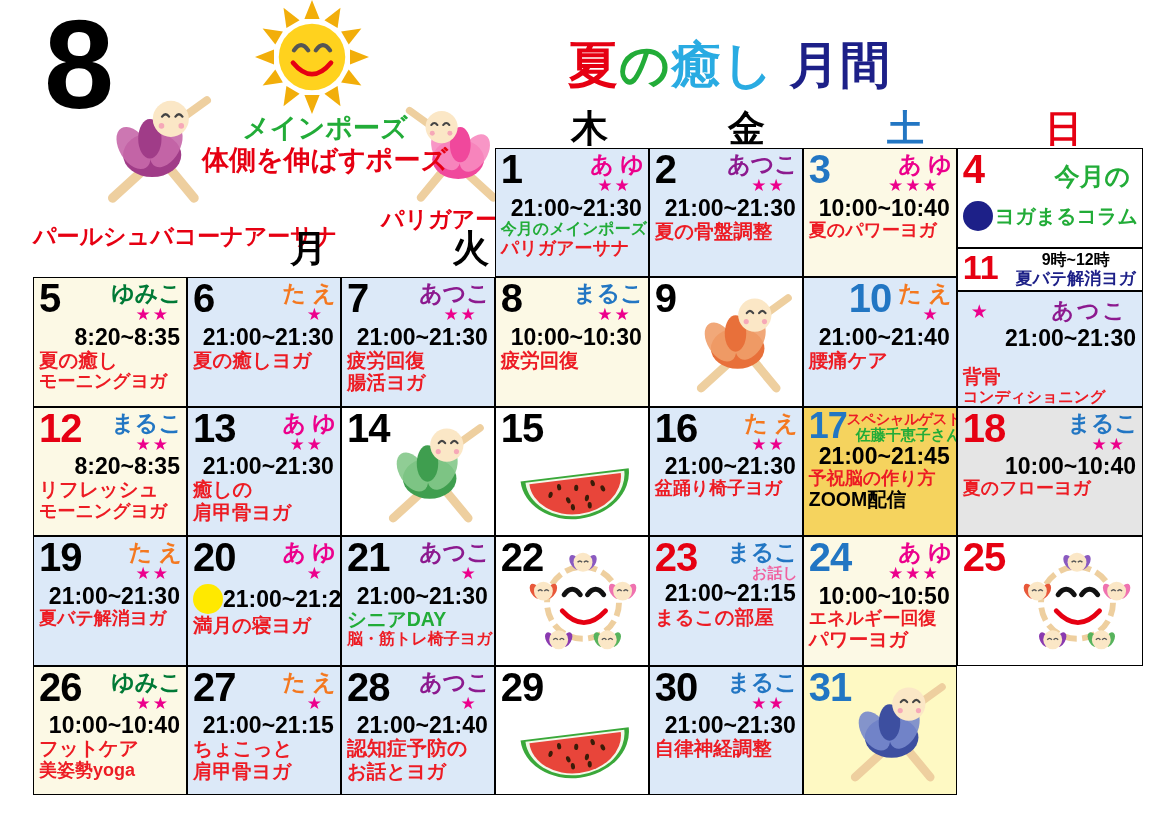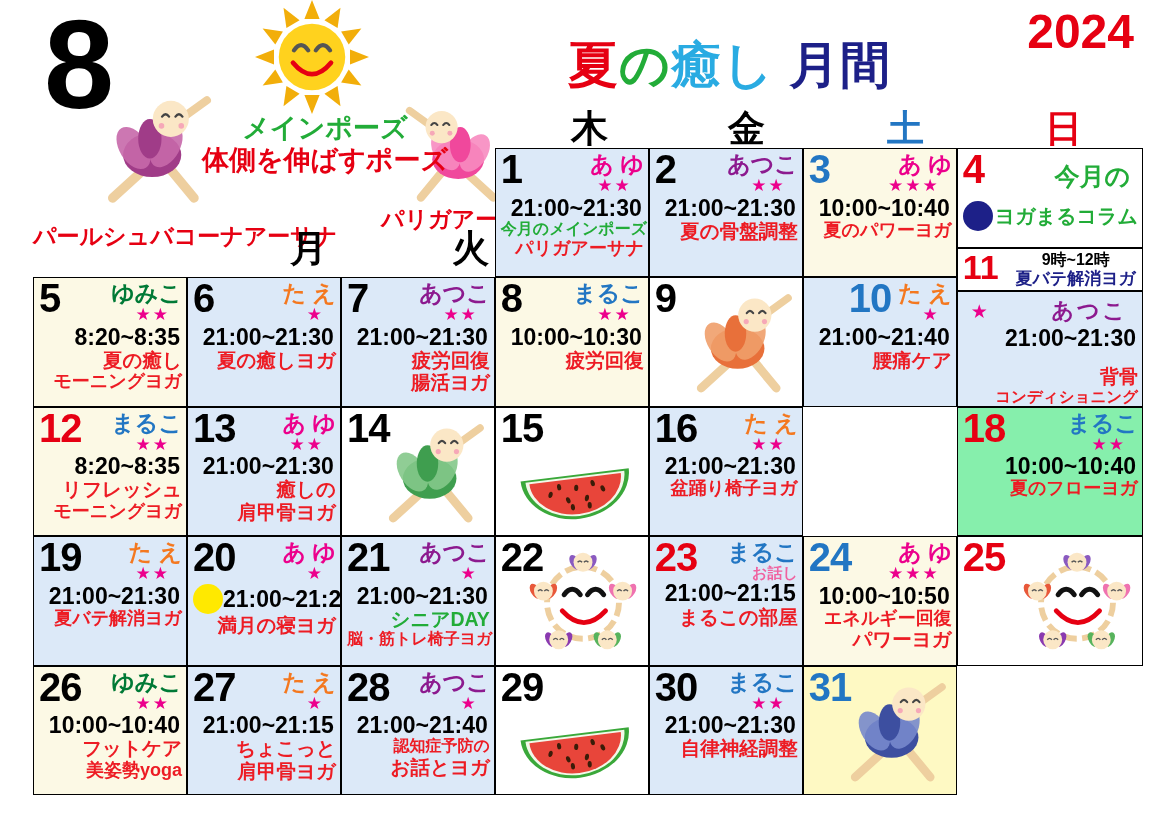--- a/index.html
+++ b/index.html
@@ -24,21 +24,21 @@
   .chead{display:flex;justify-content:space-between;align-items:flex-start;}
   .dnum{font-size:40px;font-weight:bold;line-height:.95;letter-spacing:-1px;}
   .tcol{display:flex;flex-direction:column;align-items:flex-end;padding-top:3px;}
   .tname{font-size:23px;font-weight:bold;line-height:1;white-space:nowrap;}
   .tname.small{font-size:14.5px;letter-spacing:-0.5px;}
   .tsub{font-size:15px;font-weight:bold;line-height:1.15;white-space:nowrap;}
   .stars{font-size:17px;color:#ec008c;letter-spacing:2px;line-height:1.15;margin-right:12px;}
   .trow{display:flex;justify-content:flex-end;align-items:center;font-size:23px;font-weight:bold;color:#000;line-height:1.05;padding-right:2px;}
   .trow.moon{justify-content:space-between;padding-left:0;}
   .moon-dot{width:30px;height:30px;border-radius:50%;background:#ffe900;flex:none;}
-  .ev{text-align:right;font-weight:bold;line-height:1.14;white-space:nowrap;}
+  .ev{text-align:left;font-weight:bold;line-height:1.14;white-space:nowrap;}
   .iconwrap{position:absolute;}
   .icon-yoga{right:0;top:5px;width:118px;height:118px;}
   .icon-melon{left:18px;top:40px;width:124px;height:78px;}
   .icon-group{right:2px;top:3px;width:126px;height:122px;}
   #sunstack{grid-column:7;grid-row:1/3;display:flex;flex-direction:column;}
   #sunstack>div{border:1.6px solid #000;box-sizing:border-box;padding:1px 4px 0 5px;}
   #d4{height:110px;background:#fff;}
   #d11{height:47px;background:#fff;display:flex;justify-content:space-between;align-items:flex-start;}
   #d11s{flex:1;background:#dce9f8;}
   .red{color:#e60012}
@@ -55,21 +55,20 @@
   .steacher{color:#8c1a8f;font-size:22px;font-weight:bold;letter-spacing:3px;}
   .sev1{font-size:19px;color:#ed1c24;margin-top:16px;}
   .sev2{font-size:15.5px;color:#ed1c24;}
 </style>
 </head>
 <body>
 
 <div id="app">
 
   <div class="month-num">8</div>
-  <div class="year">2024</div>
   <div class="page-title"><span style="color: rgb(230, 0, 18);">夏</span><span style="color: rgb(34, 172, 56);">の</span><span style="color: rgb(41, 171, 226);">癒し</span><span style="color: rgb(29, 32, 136);"> 月間</span></div>
 
   <svg class="sun" viewBox="0 0 120 120">
     <g fill="#f2ae0a">
       <polygon points="60,0 52,20 68,20"></polygon>
       <polygon points="60,0 52,20 68,20" transform="rotate(30 60 60)"></polygon>
       <polygon points="60,0 52,20 68,20" transform="rotate(60 60 60)"></polygon>
       <polygon points="60,0 52,20 68,20" transform="rotate(90 60 60)"></polygon>
       <polygon points="60,0 52,20 68,20" transform="rotate(120 60 60)"></polygon>
       <polygon points="60,0 52,20 68,20" transform="rotate(150 60 60)"></polygon>
@@ -367,21 +366,35 @@
           <div class="tcol">
             <div class="tname" style="color: rgb(244, 120, 31);">た え</div>
             <div class="stars">★★</div>
           </div>
         </div>
         <div class="trow">
           <span>21:00~21:30</span>
         </div>
         <div class="ev" style="color: rgb(237, 28, 36); font-size: 18px;">盆踊り椅子ヨガ</div>
       </div>
-      <div class="cell" style="background: #86efac; grid-area: 3 / 7;">
+      <div class="cell" style="background: rgb(245, 211, 94); grid-area: 3 / 6;">
+        <div class="chead">
+          <div class="dnum" style="color: rgb(34, 118, 195); font-size: 36px;">17</div>
+          <div class="tcol">
+            <div class="tname small" style="color: rgb(237, 28, 36);">スペシャルゲスト</div>
+            <div class="tsub" style="color: rgb(34, 172, 56);">佐藤千恵子さん</div>
+          </div>
+        </div>
+        <div class="trow">
+          <span>21:00~21:45</span>
+        </div>
+        <div class="ev" style="color: rgb(237, 28, 36); font-size: 18px;">予祝脳の作り方</div>
+        <div class="ev" style="color: rgb(0, 0, 0); font-size: 19.5px;">ZOOM配信</div>
+      </div>
+      <div class="cell" style="background: #e5e5e5; grid-area: 3 / 7;">
         <div class="chead">
           <div class="dnum" style="color: rgb(230, 0, 18);">18</div>
           <div class="tcol">
             <div class="tname" style="color: rgb(34, 118, 195);">まるこ</div>
             <div class="stars">★★</div>
           </div>
         </div>
         <div class="trow">
           <span>10:00~10:40</span>
         </div>
@@ -549,21 +562,21 @@
         <div class="chead">
           <div class="dnum" style="color: rgb(0, 0, 0);">28</div>
           <div class="tcol">
             <div class="tname" style="color: rgb(140, 26, 143);">あつこ</div>
             <div class="stars">★</div>
           </div>
         </div>
         <div class="trow">
           <span>21:00~21:40</span>
         </div>
-        <div class="ev" style="color: rgb(237, 28, 36); font-size: 16px;">認知症予防の</div>
+        <div class="ev" style="color: rgb(237, 28, 36); font-size: 20px;">認知症予防の</div>
         <div class="ev" style="color: rgb(237, 28, 36); font-size: 19.5px;">お話とヨガ</div>
       </div>
       <div class="cell" style="background: rgb(255, 255, 255); grid-area: 5 / 4;">
         <div class="chead">
           <div class="dnum" style="color: rgb(0, 0, 0);">29</div>
         </div>
         <div class="iconwrap icon-melon"><svg viewBox="0 0 132 78" width="100%" height="100%">
             <g transform="rotate(-7 66 38)">
               <path d="M8 26 A58 47 0 0 0 124 26 Z" fill="#3aa83a"></path>
               <path d="M13 28 A53 42 0 0 0 119 28 Z" fill="#f2f8ea"></path>

